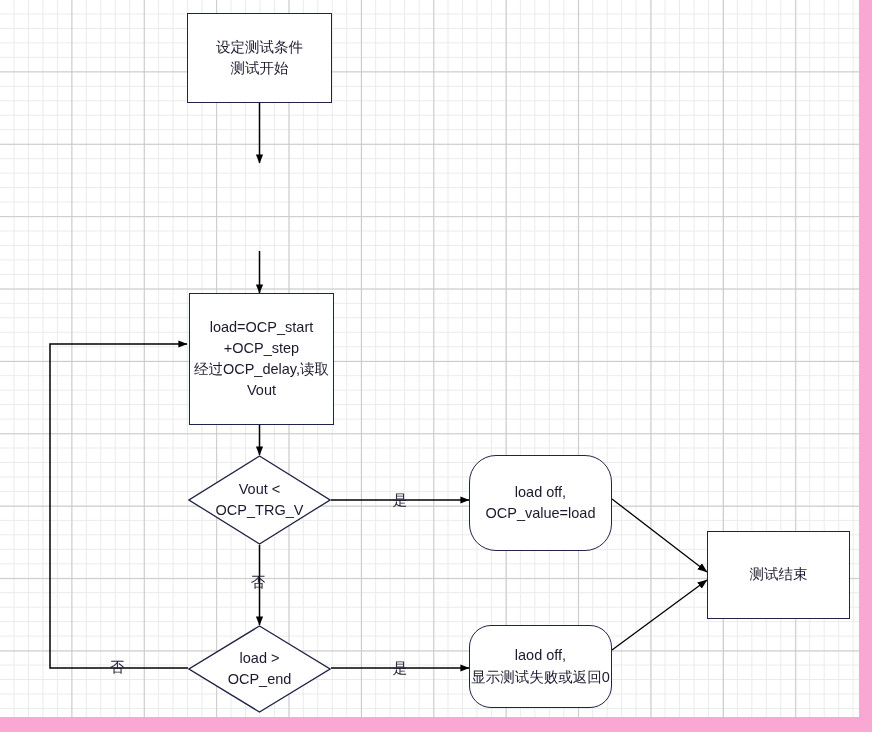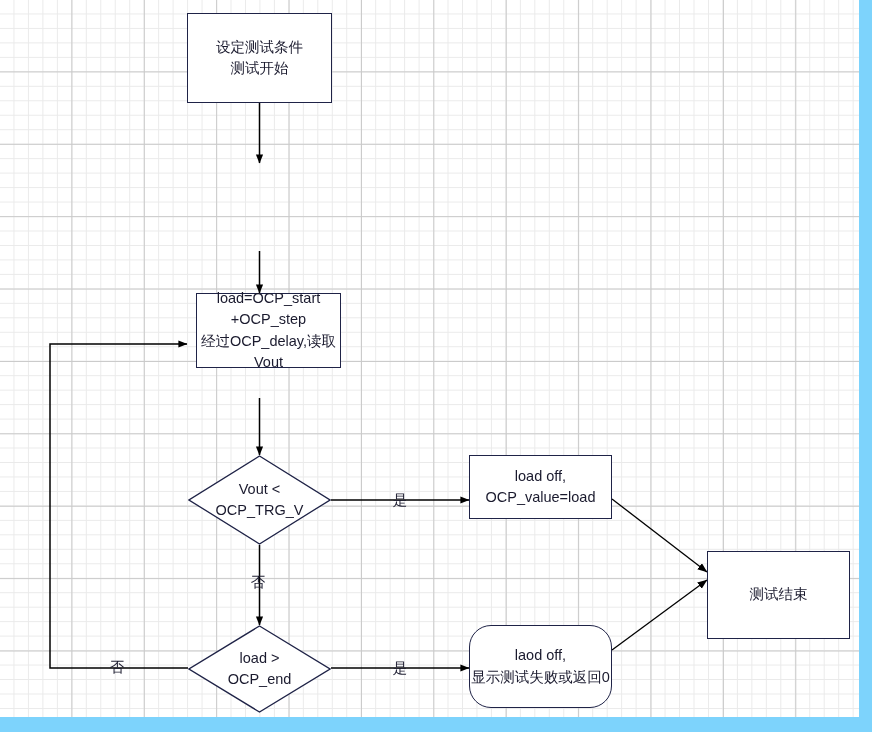--- a/index.html
+++ b/index.html
@@ -8,21 +8,21 @@
     padding: 0;
     background: #ffffff;
   }
   body {
     font-family: "Liberation Sans", "DejaVu Sans", sans-serif;
   }
   #canvas {
     position: relative;
     width: 872px;
     height: 732px;
-    background: #7dd3fc;
+    background: #f9a8d4;
     overflow: hidden;
   }
   
   #grid {
     position: absolute;
     left: 0;
     top: 0;
     width: 859px;
     height: 717px;
     background-color: #ffffff;
@@ -130,21 +130,21 @@
 
     <line x1="612" y1="650" x2="707" y2="580" stroke="#000000" stroke-width="1.3" marker-end="url(#arrow-d)"></line>
   </svg>
 
   <div class="node proc" style="left:187px; top:13px; width:145px; height:90px;">
     <span>设定测试条件
 测试开始</span>
   </div>
 
 
-  <div class="node proc" style="left:196px; top:293px; width:145px; height:75px;">
+  <div class="node proc" style="left:189px; top:293px; width:145px; height:132px;">
     <span>load=OCP_start
 +OCP_step
 经过OCP_delay,读取
 Vout</span>
   </div>
 
   <div class="decision-wrap" style="left:188px; top:625px; width:143px; height:88px;">
     <svg class="decision-shape" width="143" height="88" viewBox="0 0 143 88">
       <polygon points="71.5,1 142,44 71.5,87 1,44" fill="#ffffff" stroke="#1f2347" stroke-width="1.3"></polygon>
     </svg>
@@ -153,31 +153,31 @@
   </div>
 
   <div class="decision-wrap" style="left:188px; top:455px; width:143px; height:90px;">
     <svg class="decision-shape" width="143" height="90" viewBox="0 0 143 90">
       <polygon points="71.5,1 142,45 71.5,89 1,45" fill="#ffffff" stroke="#1f2347" stroke-width="1.3"></polygon>
     </svg>
     <div class="decision-label">Vout &lt;
 OCP_TRG_V</div>
   </div>
 
-  <div class="node proc" style="left:469px; top:455px; width:143px; height:64px;">
+  <div class="node proc" style="left:469px; top:455px; width:143px; height:96px;border-radius:27px;">
     <span>load off,
 OCP_value=load</span>
   </div>
 
   <div class="node proc" style="left:469px; top:625px; width:143px; height:83px;border-radius:22px;">
     <span>laod off,
 显示测试失败或返回0</span>
   </div>
 
-  <div class="node proc" style="left:707px; top:531px; width:143px; height:88px;margin-top:20px;">
+  <div class="node proc" style="left:707px; top:531px; width:143px; height:88px;">
     <span>测试结束</span>
   </div>
 
   <div class="edge-label" style="left:400px; top:500px;">是</div>
 
   <div class="edge-label" style="left:258px; top:582px;">否</div>
 
   <div class="edge-label" style="left:400px; top:668px;">是</div>
 
   <div class="edge-label" style="left:117px; top:667px;">否</div>

